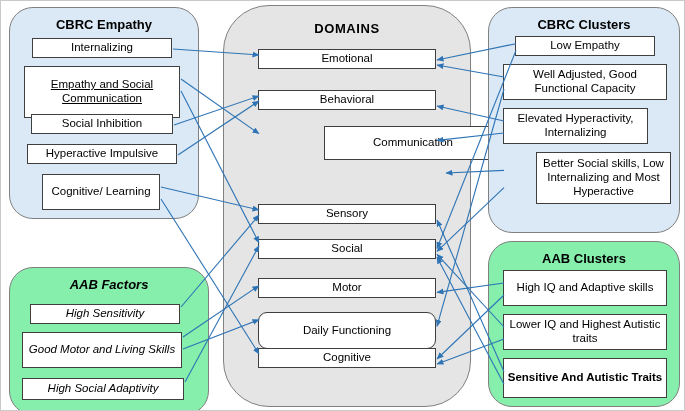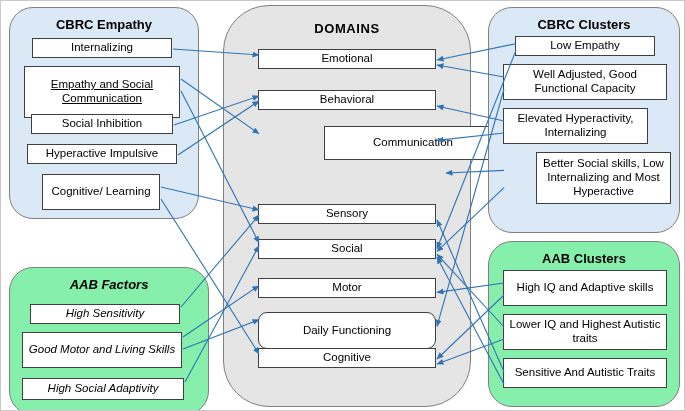--- a/index.html
+++ b/index.html
@@ -56,21 +56,21 @@
     <div class="nbox" style="left:26px; top:28px; width:140px; height:20px;">Low Empathy</div>
     <div class="nbox" style="left:14px; top:56px; width:164px; height:36px;">Well Adjusted, Good Functional Capacity</div>
     <div class="nbox" style="left:14px; top:100px; width:145px; height:36px;">Elevated Hyperactivity, Internalizing</div>
     <div class="nbox" style="left:14px; top:144px; width:135px; height:52px;margin-left:33px;">Better Social skills, Low Internalizing and Most Hyperactive</div>
   </div>
 
   <div class="panel green" style="left:487px; top:240px; width:192px; height:166px;">
     <div class="panel-title">AAB Clusters</div>
     <div class="nbox" style="left:14px; top:28px; width:164px; height:36px;">High IQ and Adaptive skills</div>
     <div class="nbox" style="left:14px; top:72px; width:164px; height:36px;">Lower IQ and Highest Autistic traits</div>
-    <div class="nbox" style="left:14px; top:116px; width:164px; height:30px;">Sensitive And Autistic Traits</div>
+    <div class="nbox" style="left:14px; top:116px; width:164px; height:40px;font-weight:bold;">Sensitive And Autistic Traits</div>
   </div>
 
   <svg id="edge-layer" width="685" height="411" viewBox="0 0 685 411" xmlns="http://www.w3.org/2000/svg">
     <defs>
       <marker id="arrow" markerWidth="9" markerHeight="8" refX="6.5" refY="3" orient="auto" markerUnits="userSpaceOnUse">
         <path id="arrow-head" d="M0,0 L7,3 L0,6 Z" fill="#2e74b5"></path>
       </marker>
     </defs>
   <line x1="172" y1="48" x2="258" y2="54" stroke="#2e74b5" stroke-width="1.1" marker-end="url(#arrow)"></line>
       <line x1="180" y1="78" x2="258" y2="132.66666666666666" stroke="#2e74b5" stroke-width="1.1" marker-end="url(#arrow)"></line>

